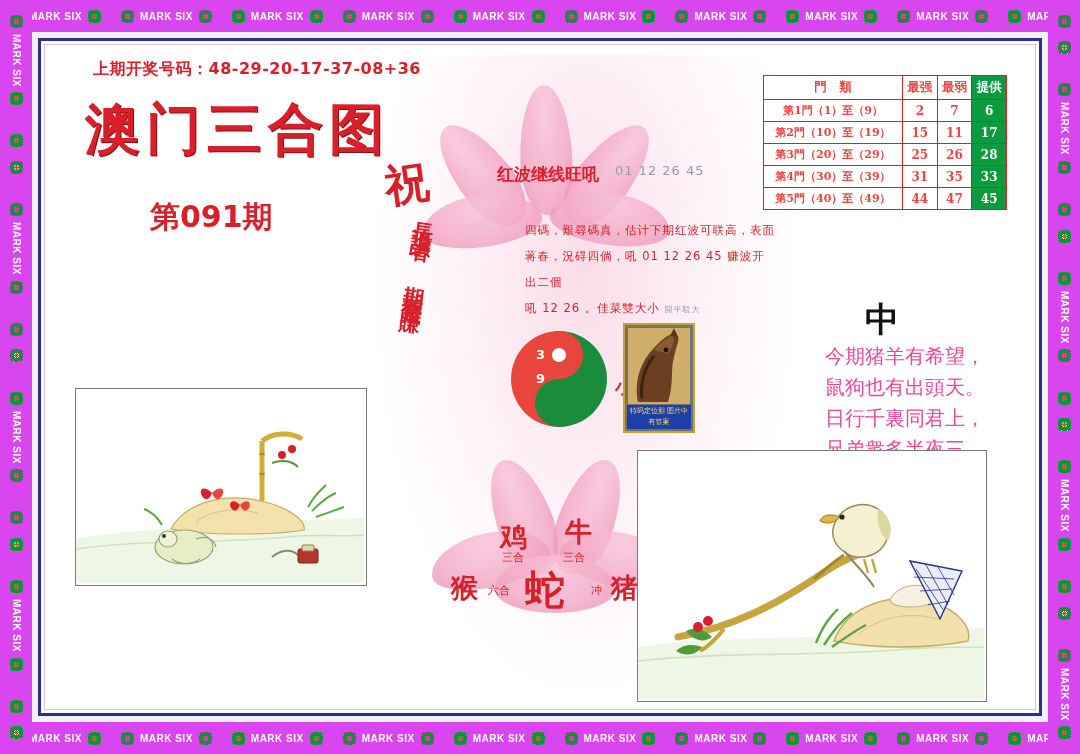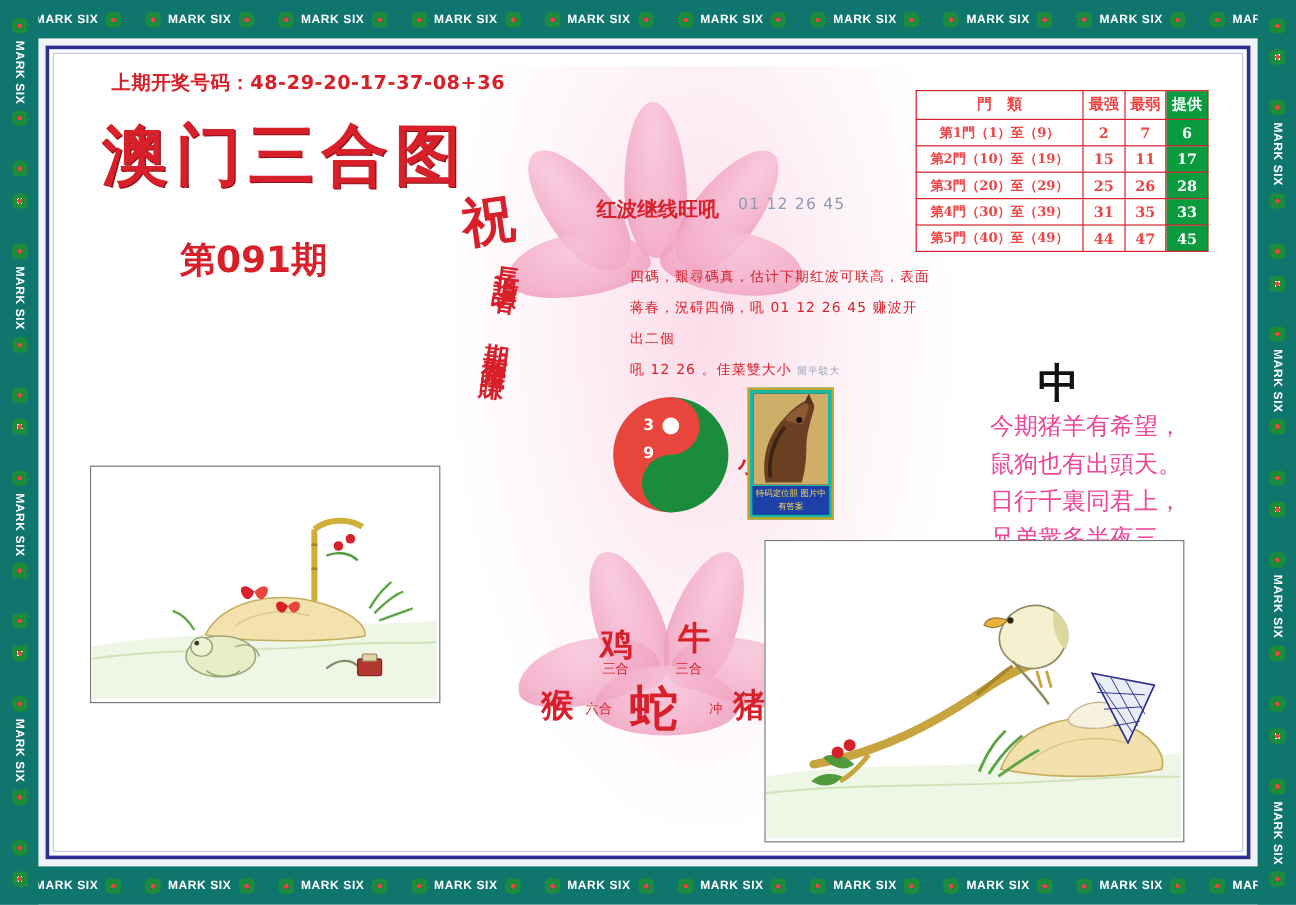--- a/index.html
+++ b/index.html
@@ -10,21 +10,21 @@
     overflow:hidden;
     position:relative;
   }
   
   .poster{
     position:absolute;left:0;top:0;width:1080px;height:754px;
     background:#f2f3f8;
   }
   .band{
     position:absolute;
-    background:#0f766e;
+    background:#d946ef;
     color:#fff;
     overflow:hidden;
     white-space:nowrap;
     font-size:10px;
     font-weight:bold;
     letter-spacing:0.5px;
     display:flex;
     align-items:center;
   }
   .band-top{left:0;top:0;width:1080px;height:32px;}
@@ -145,21 +145,21 @@
   .dotB{top:65px;background:#fff;}
   .taiji-num1{position:absolute;left:25px;top:16px;font-size:13px;color:#fff;font-weight:bold;}
   .taiji-num2{position:absolute;left:25px;top:40px;font-size:13px;color:#fff;font-weight:bold;}
   .taiji-label{
     position:absolute;left:570px;top:330px;font-size:18px;font-weight:bold;color:#d8202a;
     letter-spacing:2px;
   }
   
   .horse-card{
     position:absolute;left:578px;top:278px;width:72px;height:110px;
-    border:2px solid #c9a227;background:#14b8a6;box-sizing:border-box;
+    border:2px solid #c9a227;background:#737373;box-sizing:border-box;
   }
   .horse-img{
     position:absolute;left:3px;top:3px;width:62px;height:76px;
     background:linear-gradient(#6c4428,#8a5a33);
     overflow:hidden;
   }
   .horse-cap{
     position:absolute;left:2px;bottom:2px;width:64px;height:24px;
     background:#1c3fa8;color:#ffdd55;font-size:7px;line-height:11px;text-align:center;
     padding-top:1px;box-sizing:border-box;

